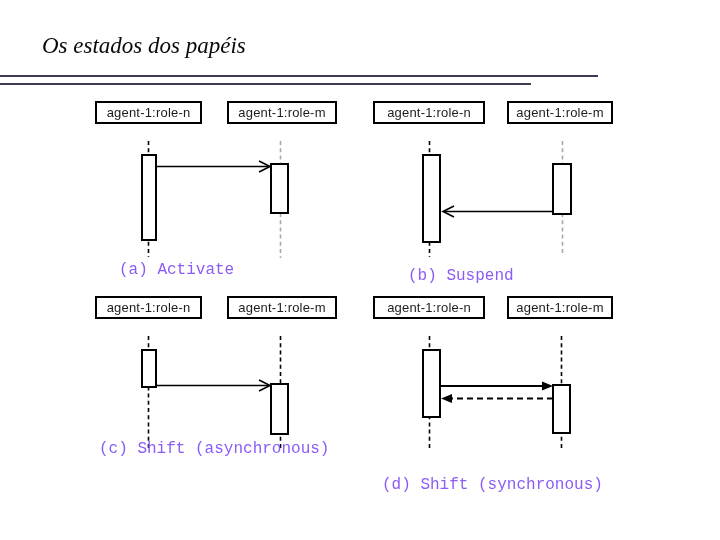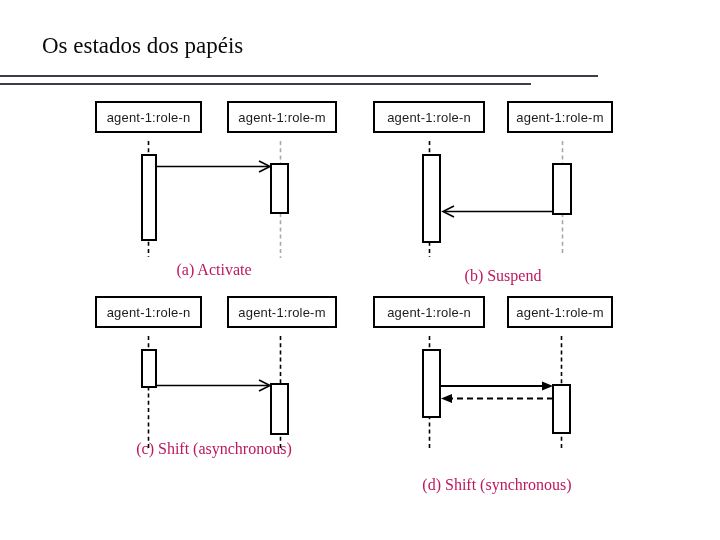--- a/index.html
+++ b/index.html
@@ -7,38 +7,39 @@
     width:720px;height:540px;position:relative;overflow:hidden;
     background:#ffffff;
     font-family:"Liberation Sans",sans-serif;
   }
   .abs{position:absolute;}
   #slide-title{
     left:42px;top:33px;
     font-family:"Liberation Serif","DejaVu Serif",serif;
     font-size:23px;color:#0a0a0a;white-space:nowrap;
     z-index:3;
+    font-style:italic;
   }
   .rule{height:2px;background:#3d3d4f;left:0;z-index:2;}
   #rule-top{top:75px;width:598px;}
   #rule-bottom{top:83px;width:531px;}
   .agent-box{
-    box-sizing:border-box;height:32px;
+    box-sizing:border-box;height:23px;
     border:2px solid #000;background:#fff;
     display:flex;align-items:center;justify-content:center;
     z-index:2;
     text-align:right;
   }
   .agent-box .lbl{
     font-family:"Liberation Sans",sans-serif;
     font-size:13px;color:#1c1c1c;white-space:nowrap;letter-spacing:0.2px;
   }
   .caption{
-    font-family:Liberation Serif, serif;
-    font-size:16px;color:#be185d;text-align:center;white-space:nowrap;
+    font-family:Liberation Mono, monospace;
+    font-size:16px;color:#8b5cf6;white-space:nowrap;
     z-index:2;
   }
   #diagram-svg{position:absolute;left:0;top:0;z-index:1;pointer-events:none;}
 </style>
 </head>
 <body>
 
 <div class="abs" id="slide-title">Os estados dos papéis</div>
 <div class="abs rule" id="rule-top"></div>
 <div class="abs rule" id="rule-bottom"></div>

